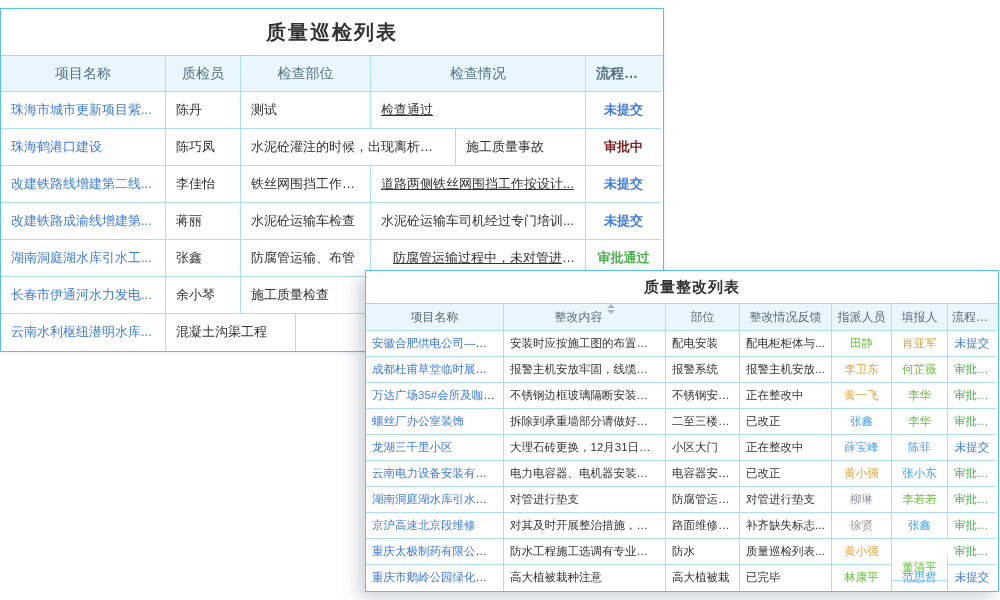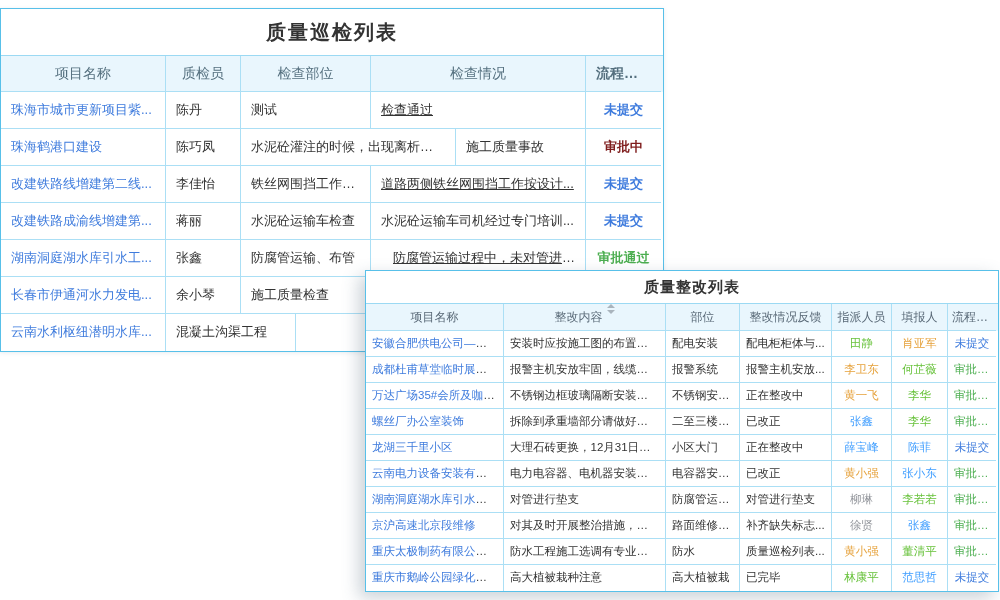--- a/index.html
+++ b/index.html
@@ -187,21 +187,21 @@
       <div class="cell d5" style="color: rgb(144, 147, 153);">徐贤</div>
       <div class="cell d6" style="color: rgb(64, 158, 255);">张鑫</div>
       <div class="cell d7" style="color: rgb(76, 174, 80);">审批通过</div>
     </div>
     <div class="row drow">
       <div class="cell d1"><span class="link">重庆太极制药有限公司亳州中...</span></div>
       <div class="cell d2">防水工程施工选调有专业资质...</div>
       <div class="cell d3">防水</div>
       <div class="cell d4">质量巡检列表...</div>
       <div class="cell d5" style="color: rgb(230, 162, 60);">黄小强</div>
-      <div class="cell d6" style="color: rgb(103, 194, 58);">董清平</div>
+      <div class="cell d6" style="color: rgb(103, 194, 58); margin-top: 16px;">董清平</div>
       <div class="cell d7" style="color: rgb(76, 174, 80);">审批通过</div>
     </div>
     <div class="row drow">
       <div class="cell d1"><span class="link">重庆市鹅岭公园绿化景观提升...</span></div>
       <div class="cell d2">高大植被栽种注意</div>
       <div class="cell d3">高大植被栽</div>
       <div class="cell d4">已完毕</div>
       <div class="cell d5" style="color: rgb(103, 194, 58);">林康平</div>
       <div class="cell d6" style="color: rgb(64, 158, 255);">范思哲</div>
       <div class="cell d7" style="color: rgb(62, 123, 221);">未提交</div>

